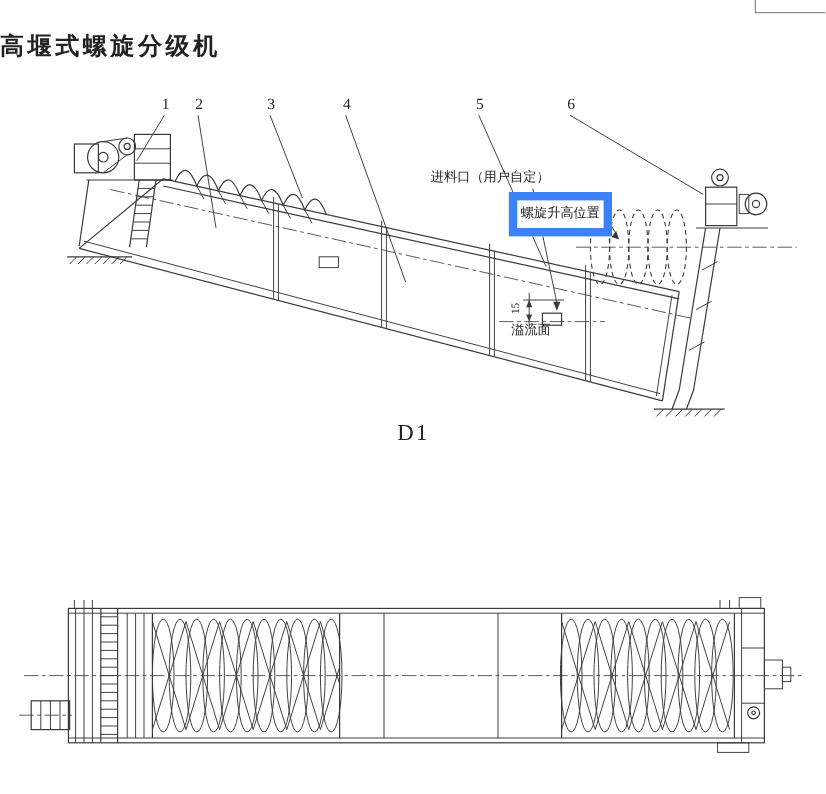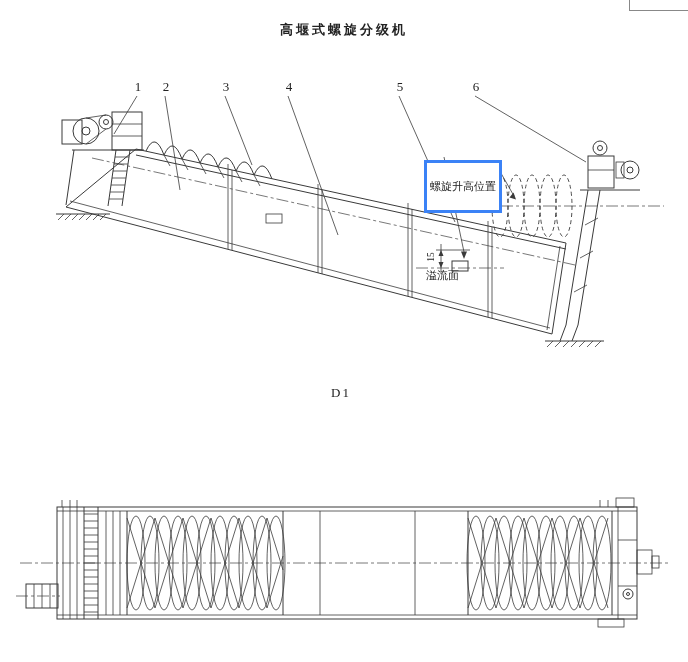--- a/index.html
+++ b/index.html
@@ -5,29 +5,29 @@
   html,body{margin:0;padding:0;background:#ffffff;}
   .page{position:relative;width:688px;height:662px;background:#ffffff;overflow:hidden;
         font-family:"Liberation Serif", serif;color:#222;}
   .linework{position:absolute;left:0;top:0;}
   .linework path,.linework line,.linework circle,.linework ellipse,
   .linework rect,.linework polyline{fill:none;stroke:#3a3a3a;stroke-width:1;}
   .linework .thin{stroke-width:0.8;}
   .linework .cl{stroke-dasharray:12 3 3 3;stroke-width:0.8;stroke:#555;}
   .linework .dashed{stroke-dasharray:4 3;stroke-width:0.9;}
   .linework polygon.arrow{fill:#3a3a3a;stroke:none;}
-  .title{position:absolute;top:12px;left:0;width:100%;text-align:center;
-         font-size:13px;font-weight:600;letter-spacing:3px;font-family:Liberation Serif, serif;}
+  .title{position:absolute;top:12px;left:0;width:100%;text-align:left;
+         font-size:20px;font-weight:600;letter-spacing:3px;font-family:Liberation Serif, serif;}
   .plabel{position:absolute;width:12px;text-align:center;font-size:13px;}
   .ann{position:absolute;font-size:11px;white-space:nowrap;line-height:15px;}
   .ann.right{text-align:right;}
-  .ann.boxed{border:3px solid #3b82f6;padding:16px 3px;background:#ffffff;}
+  .ann.boxed{border:7px solid #3b82f6;padding:4px 3px;background:#ffffff;}
   .dim15{position:absolute;font-size:9.5px;transform:rotate(-90deg);
          transform-origin:center center;}
-  .viewlabel{position:absolute;font-size:13px;letter-spacing:2px;margin-top:34px;}
+  .viewlabel{position:absolute;font-size:19px;letter-spacing:2px;}
   .corner{position:absolute;top:0;right:0;width:58px;height:10px;
           border-left:1px solid #888;border-bottom:1px solid #888;}
 </style>
 </head>
 <body>
 
 <div class="page">
 
   <div class="corner"></div>
 
@@ -202,19 +202,20 @@
     </g>
   </svg>
 
   <div class="plabel" style="left:132px;top:79px">1</div>
   <div class="plabel" style="left:160px;top:79px">2</div>
   <div class="plabel" style="left:220px;top:79px">3</div>
   <div class="plabel" style="left:283px;top:79px">4</div>
   <div class="plabel" style="left:394px;top:79px">5</div>
   <div class="plabel" style="left:470px;top:79px">6</div>
 
+  <div class="ann right" style="left:312px;top:141px;width:146px">进料口（用户自定）</div>
   <div class="ann boxed" style="left:424px;top:160px">螺旋升高位置</div>
   <div class="ann" style="left:426px;top:268px">溢流面</div>
   <div class="dim15" style="left:426px;top:252px">15</div>
 
   <div class="viewlabel" style="left:331px;top:351px">D1</div>
 
 </div>
 
 </body></html>

